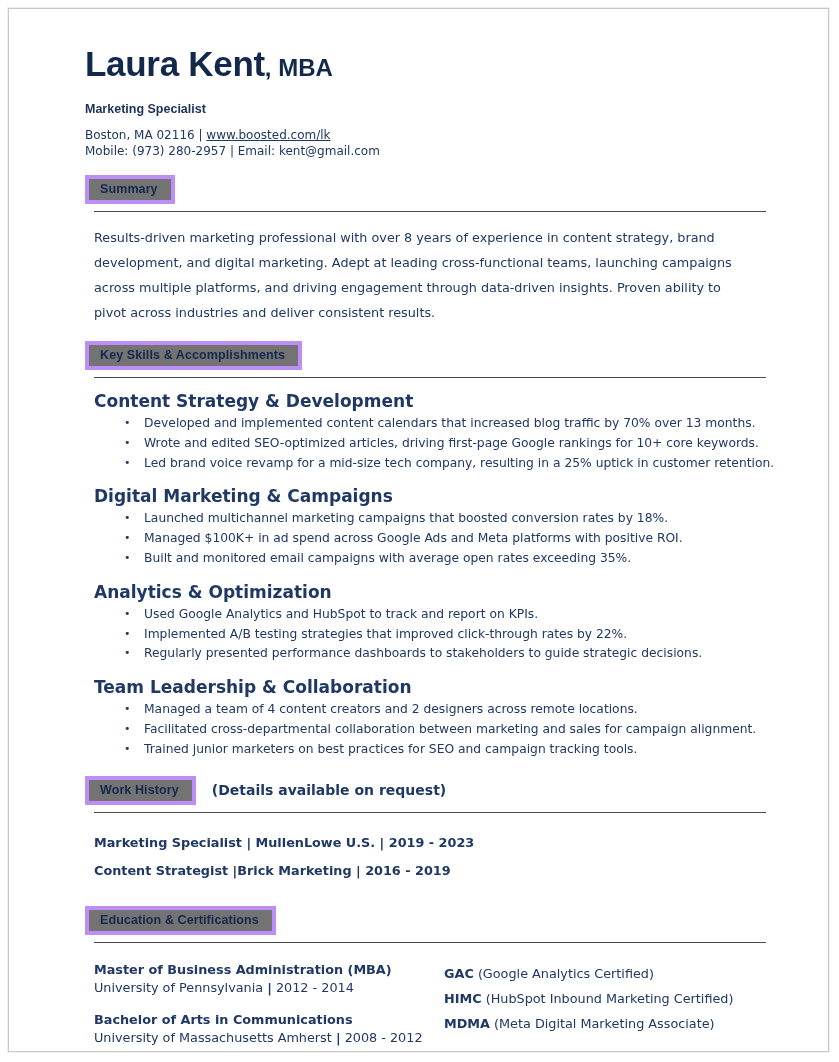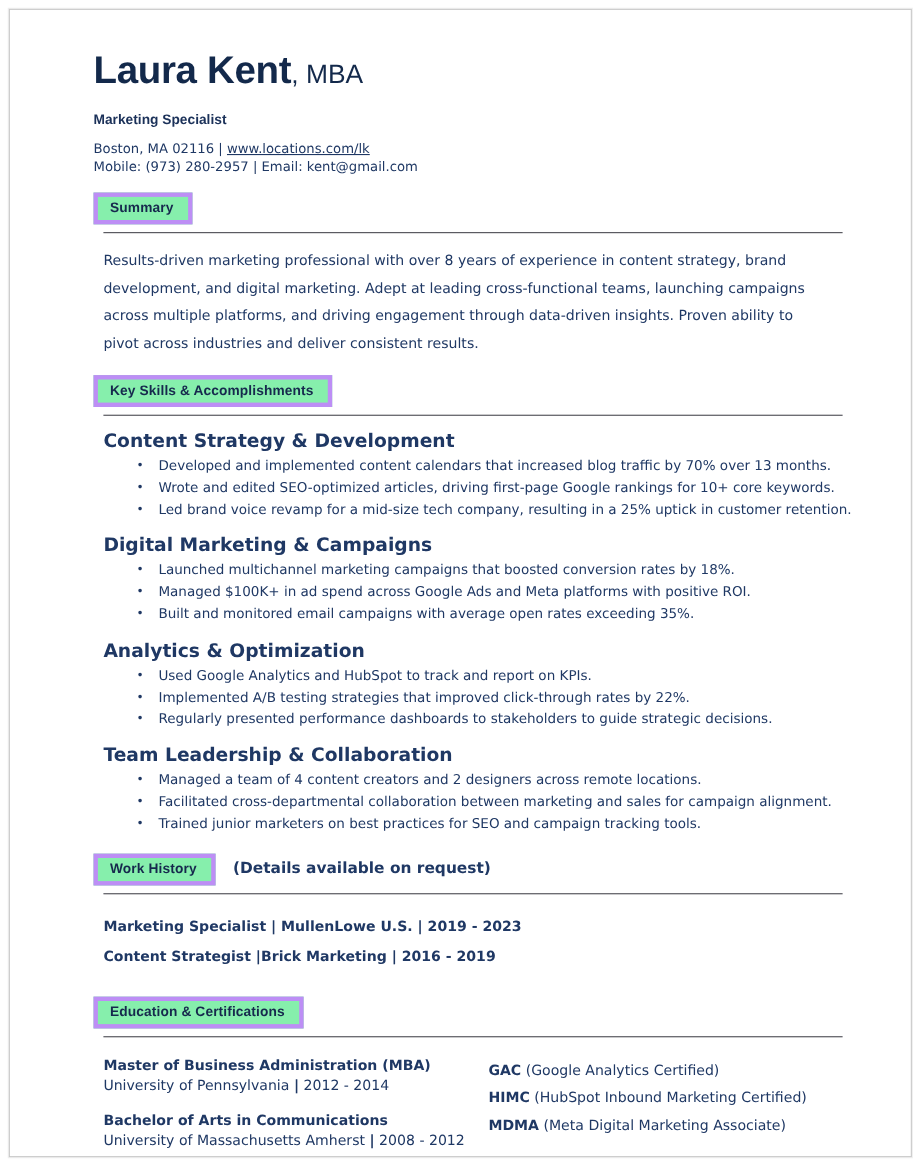--- a/index.html
+++ b/index.html
@@ -37,21 +37,21 @@
   
   .name-line {
     color: #13294b;
     font-family: "Liberation Sans", sans-serif;
     font-size: 35px;
     line-height: 42px;
     white-space: nowrap;
     margin: 0 0 0 0;
   }
   .name-main { font-weight: bold; letter-spacing: -0.3px; }
-  .name-suffix { font-weight: normal; font-size: 24px; }
+  .name-suffix { font-weight: bold; font-size: 24px; }
 
   .job-subtitle {
     color: #1b3159;
     font-family: "Liberation Sans", sans-serif;
     font-weight: bold;
     font-size: 12.5px;
     line-height: 16px;
     margin-top: 12px;
   }
 
@@ -69,21 +69,21 @@
   }
 
   
   .section-head-row {
     display: flex;
     align-items: center;
     margin-top: 16px;
   }
   .section-chip {
     border: 4px solid #bd8ef5;
-    background: #86efac;
+    background: #737373;
     padding: 3px 13px 3px 11px;
     color: #16294d;
     font-family: "Liberation Sans", sans-serif;
     font-weight: bold;
     font-size: 12.5px;
     line-height: 15px;
     letter-spacing: 0.1px;
     white-space: nowrap;
   }
   .section-note {
@@ -193,21 +193,21 @@
   <div id="resume-body">
 
     <div class="name-line">
       <span class="name-main">Laura Kent</span><span class="name-suffix">, MBA</span>
     </div>
 
     <div class="job-subtitle">Marketing Specialist</div>
 
     <div class="contact-block">
       <div class="contact-line">
-        <span>Boston, MA 02116</span><span>  |  </span><a class="contact-link" href="#">www.locations.com/lk</a>
+        <span>Boston, MA 02116</span><span>  |  </span><a class="contact-link" href="#">www.boosted.com/lk</a>
       </div>
       <div class="contact-line">Mobile: (973) 280-2957 | Email: kent@gmail.com</div>
     </div>
 
     <div class="section-head-row">
       <div class="section-chip">Summary</div>
     </div>
     <div class="section-rule"></div>
     <div class="para">Results-driven marketing professional with over 8 years of experience in content strategy, brand development, and digital marketing. Adept at leading cross-functional teams, launching campaigns across multiple platforms, and driving engagement through data-driven insights. Proven ability to pivot across industries and deliver consistent results.</div>
 

